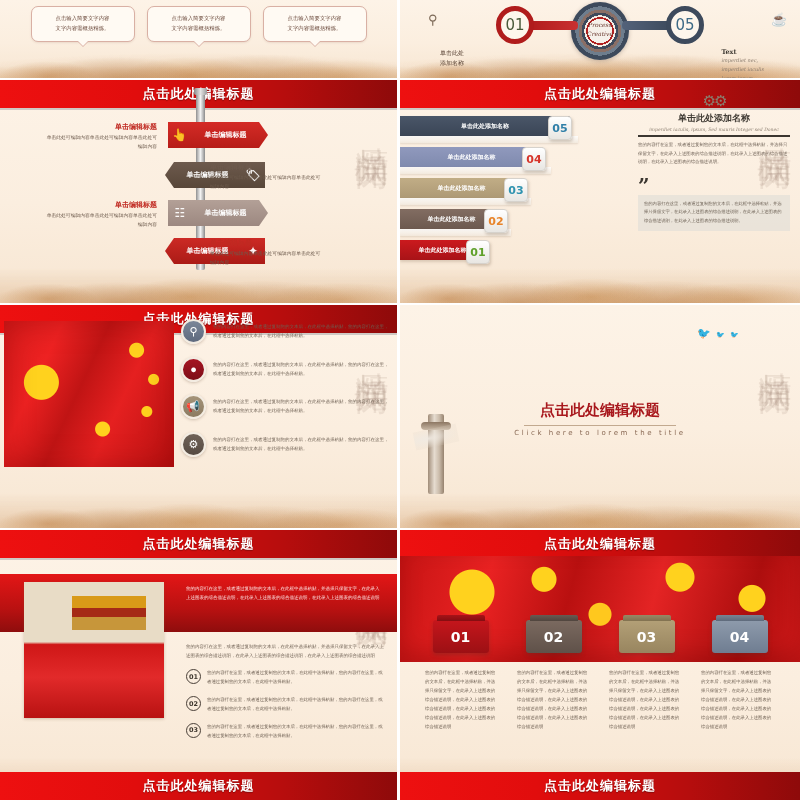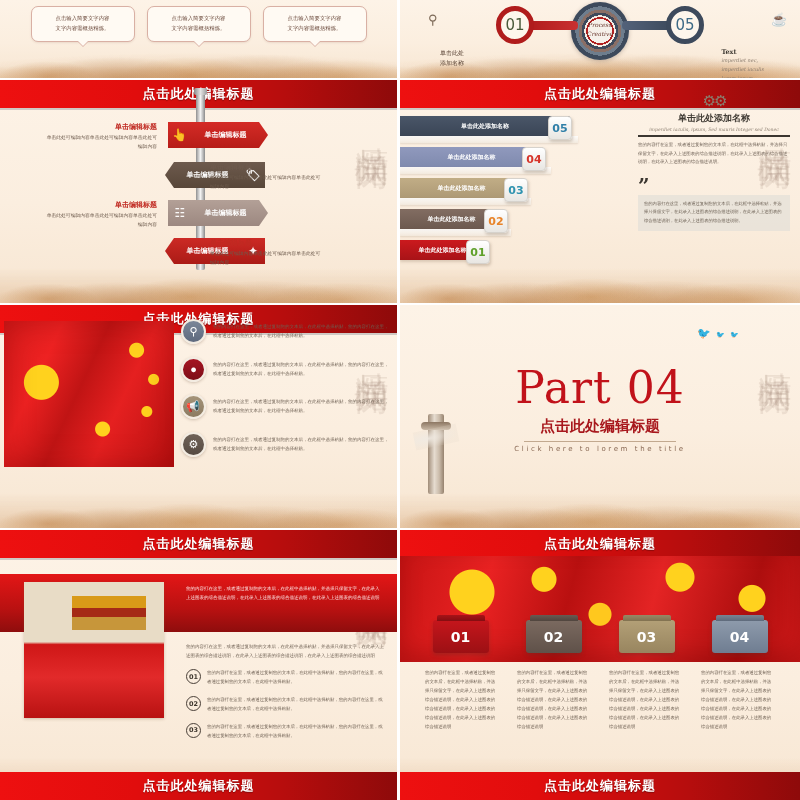--- a/index.html
+++ b/index.html
@@ -506,21 +506,20 @@
     </div>
   </div>
   <div class="gap"></div>
 
   <div class="slide">
     <div class="mountains"></div>
     <div class="wm">精品党课网</div>
     <div class="birds">🐦<span class="b2">🐦🐦</span></div>
     <div class="huabiao"></div>
     <div class="part-wrap">
-      <div class="partno">Part 04</div>
       <div class="partcn">点击此处编辑标题</div>
       <div class="partline"></div>
       <div class="parten">Click here to lorem the title</div>
     </div>
   </div>
 
   <div class="gap" style="grid-column:1/4"></div>
 
   <div class="slide">
     <div class="titlebar">

